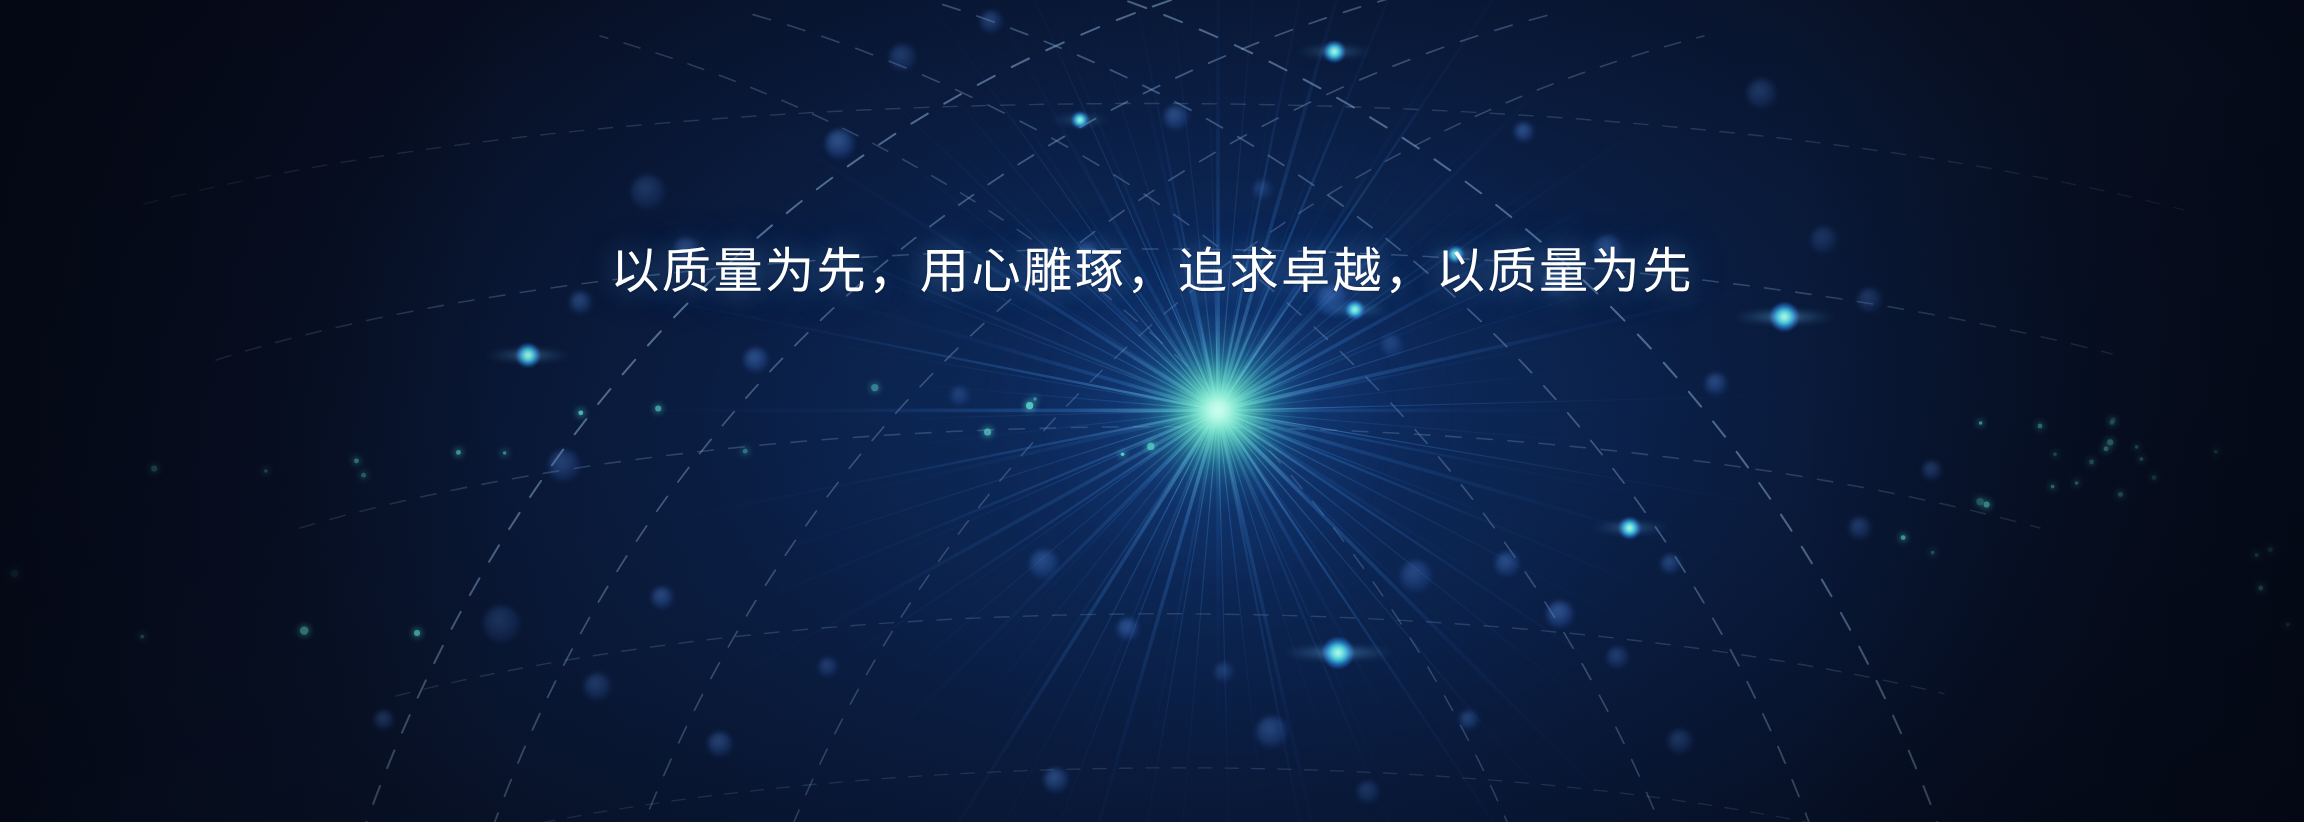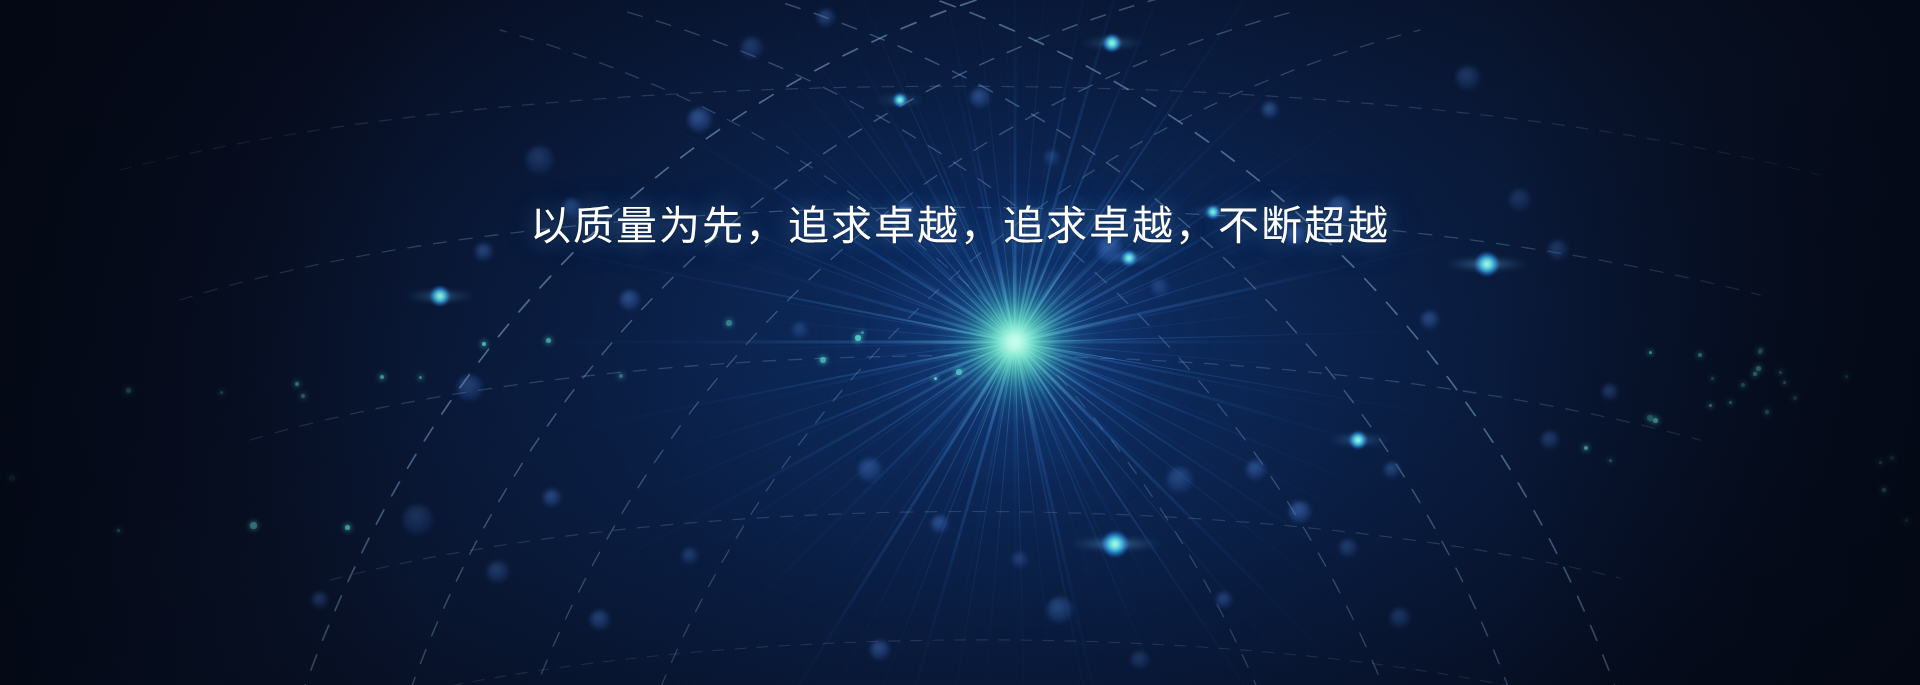--- a/index.html
+++ b/index.html
@@ -374,16 +374,16 @@
       <div class="star" style="left: 1882px; top: 488px; width: 4px; height: 4px; opacity: 0.95;"></div>
       <div class="star" style="left: 1878.5px; top: 460.5px; width: 3px; height: 3px; opacity: 0.78;"></div>
       <div class="star" style="left: 1904.5px; top: 518.5px; width: 3px; height: 3px; opacity: 0.62;"></div>
       <div class="star" style="left: 1608.5px; top: 458.5px; width: 3px; height: 3px; opacity: 0.45;"></div>
       <div class="star" style="left: 1584px; top: 446px; width: 4px; height: 4px; opacity: 0.84;"></div>
     </div>
 
   <div id="vignette"></div>
 
   <div id="copy">
-    <div id="tagline">以质量为先，追求卓越，追求卓越，不断超越</div>
+    <div id="tagline">以质量为先，用心雕琢，追求卓越，以质量为先</div>
   </div>
 
 </div>
 
 </body></html>

